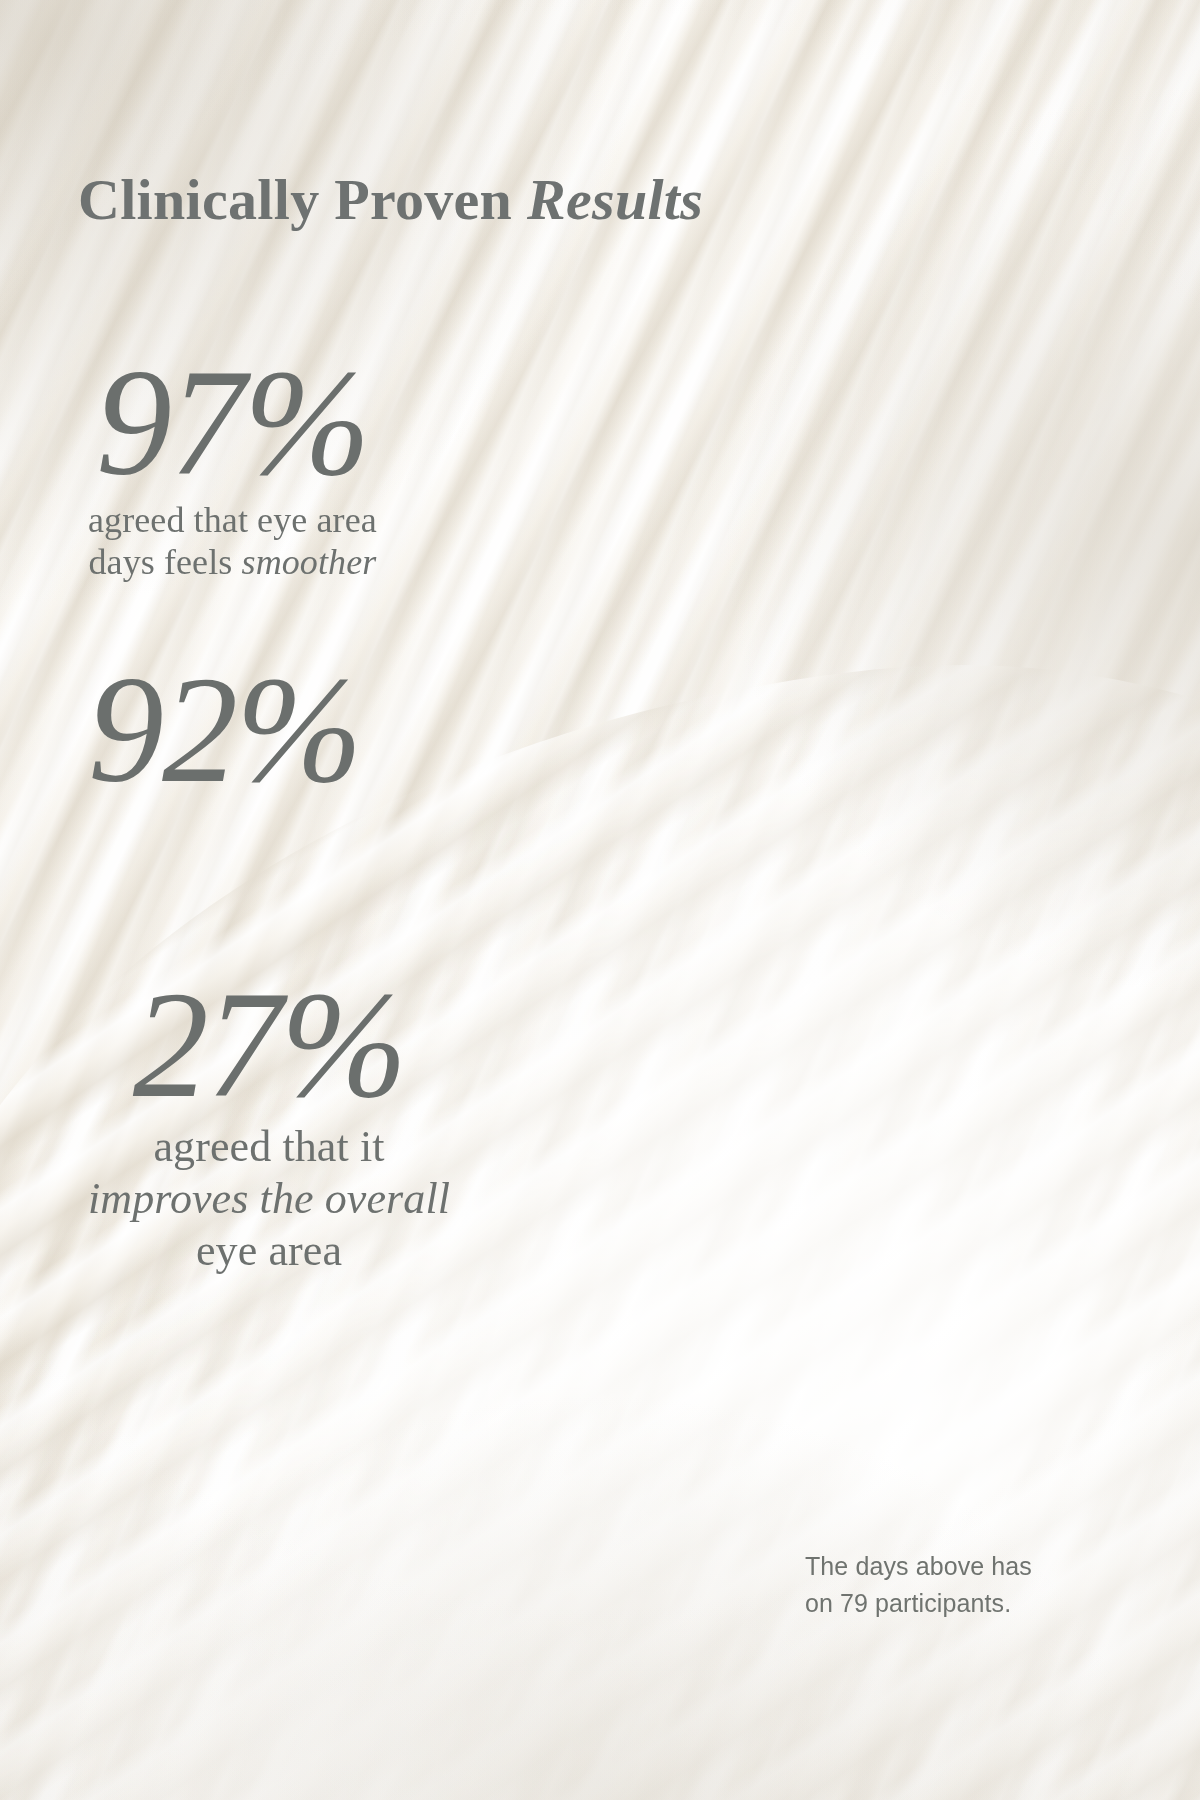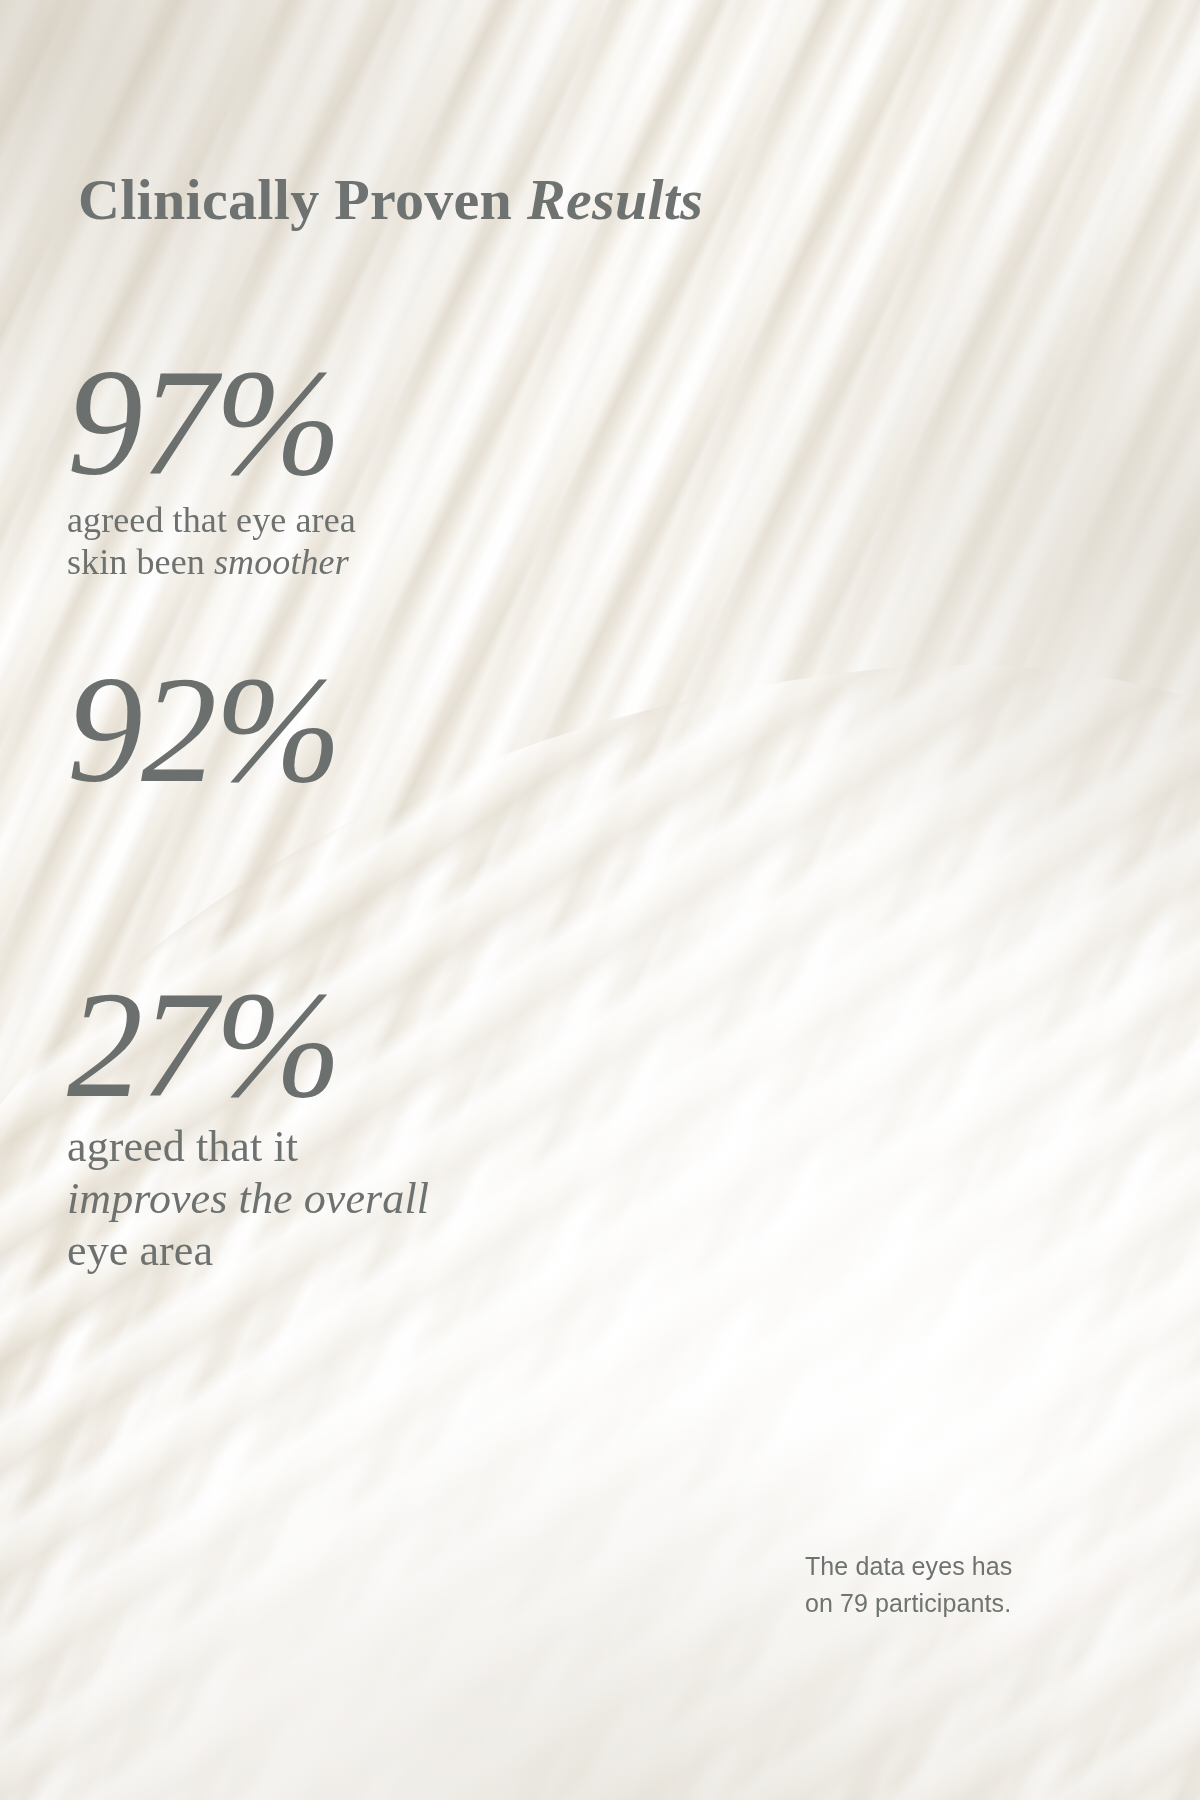--- a/index.html
+++ b/index.html
@@ -120,21 +120,22 @@
     color: #6e7271;
     letter-spacing: 0.3px;
     white-space: nowrap;
   }
   .headline .em {
     font-style: italic;
   }
 
   .stat {
     position: absolute;
-    left: 67px;
+    left: 88px;
+    text-align: center;
   }
 
   .stat-number {
     font-style: italic;
     font-weight: 400;
     color: #6b6f6d;
     line-height: 0.86;
     letter-spacing: -2px;
   }
 
@@ -186,36 +187,36 @@
   <div class="bg-vignette"></div>
 
   <div class="content">
 
     <h1 class="headline"><span>Clinically Proven </span><span class="em">Results</span></h1>
 
     <div class="stat" id="stat-1">
       <div class="stat-number">97%</div>
       <div class="stat-caption">
         <div><span>agreed that eye area</span></div>
-        <div><span>skin been </span><span class="em">smoother</span></div>
+        <div><span>days feels </span><span class="em">smoother</span></div>
       </div>
     </div>
 
     <div class="stat" id="stat-2">
       <div class="stat-number">92%</div>
     </div>
 
     <div class="stat" id="stat-3">
       <div class="stat-number">27%</div>
       <div class="stat-caption">
         <div><span>agreed that it</span></div>
         <div><span class="em">improves the overall</span></div>
         <div><span>eye area</span></div>
       </div>
     </div>
 
     <div class="footnote">
-      <span class="fn-line">The data eyes has</span>
+      <span class="fn-line">The days above has</span>
       <span class="fn-line">on 79 participants.</span>
     </div>
 
   </div>
 </div>
 
 </body></html>

